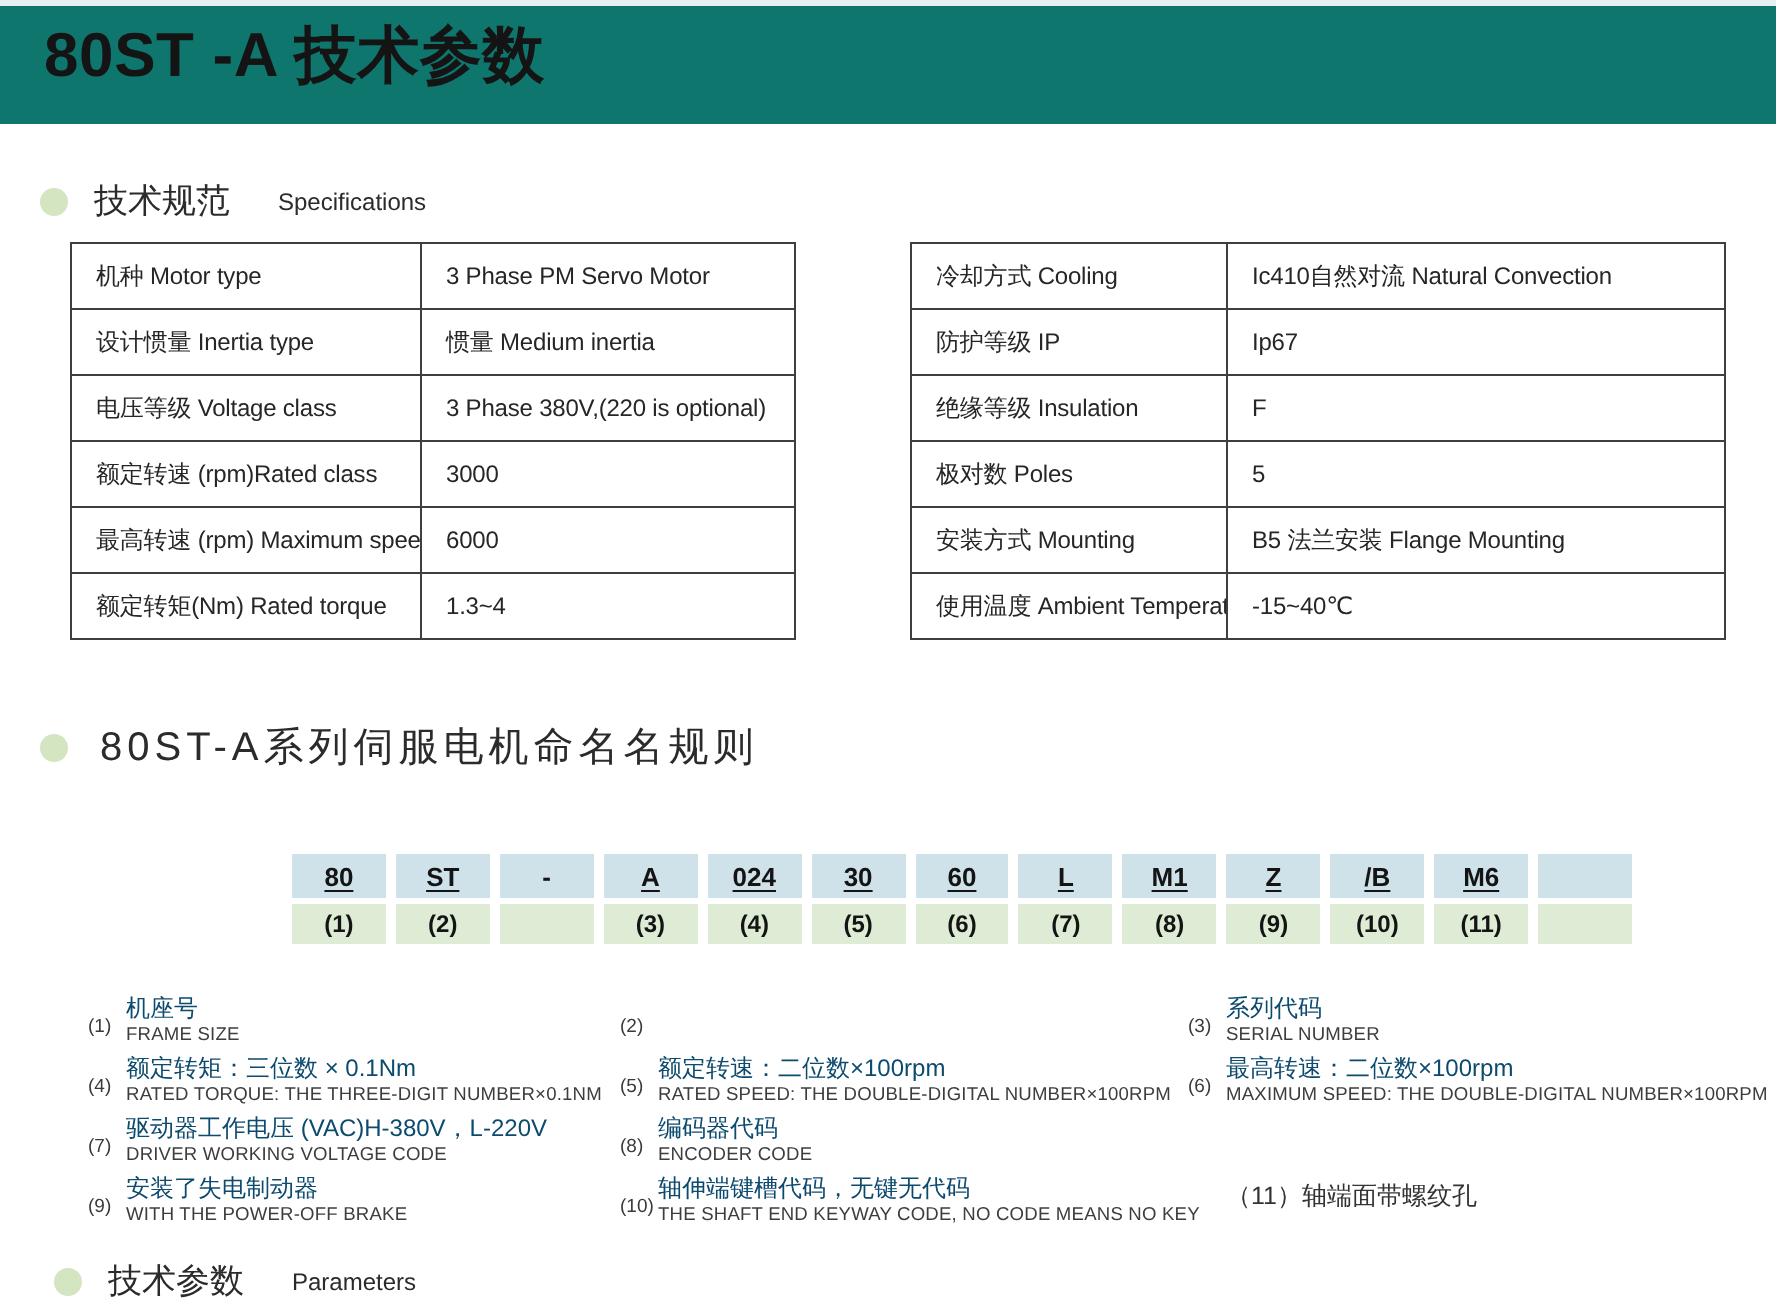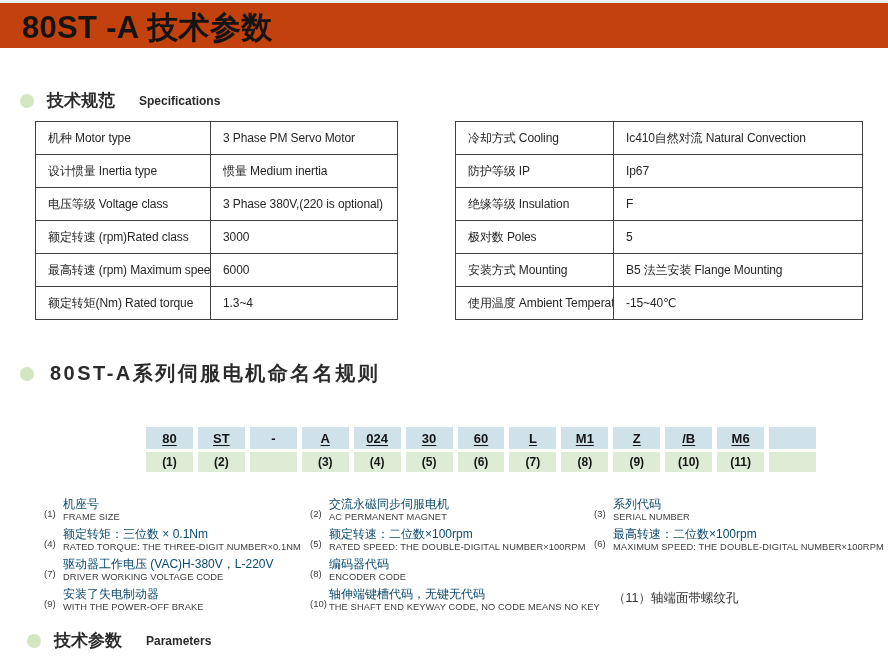--- a/index.html
+++ b/index.html
@@ -7,34 +7,34 @@
   body {
     background:#ffffff;
     font-family:"Liberation Sans","DejaVu Sans",sans-serif;
     color:#1e1e1e;
     overflow:hidden;
   }
   .page { position:relative; width:888px; height:656px; background:#fff; }
 
   
   .header {
-    position:absolute; top:0; left:0; width:888px; height:48px;
-    background:#c2410c; border-top:3px solid #e7eff3;
+    position:absolute; top:0; left:0; width:888px; height:62px;
+    background:#0f766e; border-top:3px solid #e7eff3;
   }
   .header .title {
     position:absolute; left:22px; top:4px;
     font-size:31px; font-weight:bold; letter-spacing:0.3px; color:#141414;
   }
   .header .subtitle {
     position:absolute; left:310px; top:18px;
     font-size:20px; font-weight:bold; color:#141414;
   }
 
   
-  .sec { position:absolute; display:flex; align-items:center;font-weight:bold; }
+  .sec { position:absolute; display:flex; align-items:center; }
   .bullet { width:14px; height:14px; border-radius:50%; background:#d3e5c1; flex:none; }
   .sec .zh { margin-left:13px; font-size:17px; color:#2b2b2b; }
   .sec .en { margin-left:24px; font-size:12px; color:#2b2b2b; }
   .sec-specs { top:89px; left:20px; }
   .sec-naming { top:360px; left:20px; }
   .sec-naming .ntitle { margin-left:16px; font-size:20px; letter-spacing:2.5px; color:#2b2b2b; }
   .sec-params { top:629px; left:27px; }
 
   
   table.spec { position:absolute; border-collapse:collapse; table-layout:fixed; }
@@ -230,24 +230,20 @@
         <span class="no">(9)</span>
         <span>
           <div class="zh">安装了失电制动器</div>
           <div class="en">WITH THE POWER-OFF BRAKE</div>
         </span>
       </div>
     </div>
   <div class="fncol" id="fncol1">
       <div class="fn">
         <span class="no">(2)</span>
-        <span>
-          <div class="zh">交流永磁同步伺服电机</div>
-          <div class="en">AC PERMANENT MAGNET</div>
-        </span>
       </div>
       <div class="fn">
         <span class="no">(5)</span>
         <span>
           <div class="zh">额定转速：二位数×100rpm</div>
           <div class="en">RATED SPEED: THE DOUBLE-DIGITAL NUMBER×100RPM</div>
         </span>
       </div>
       <div class="fn">
         <span class="no">(8)</span>

